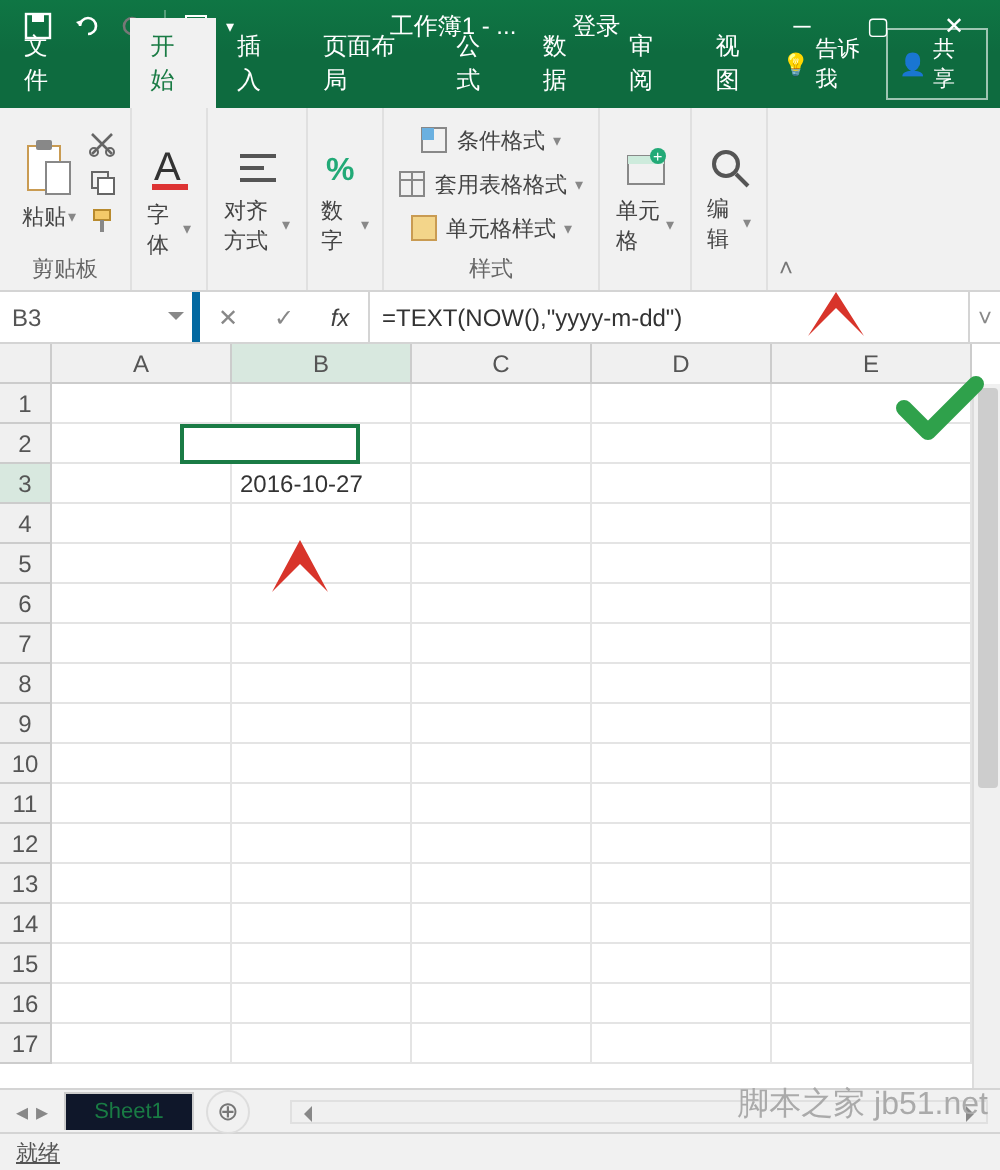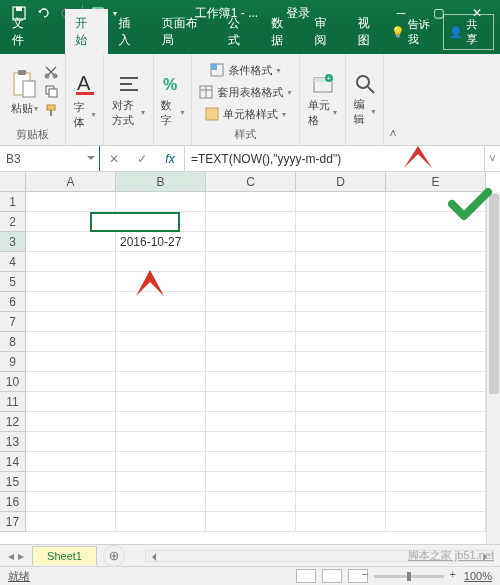--- a/index.html
+++ b/index.html
@@ -24,21 +24,21 @@
   .rgrp { border-right: 1px solid #e0e0e0; display: flex; flex-direction: column; align-items: center; justify-content: space-between; padding: 4px 4px 2px; }
   .rgrp-body { flex: 1; display: flex; align-items: center; justify-content: center; gap: 2px; }
   .rgrp-label { font-size: 11px; color: #666; padding: 1px 0; }
   .big-btn { display: flex; flex-direction: column; align-items: center; gap: 2px; padding: 2px 4px; }
   .big-btn .lbl { font-size: 11px; color: #444; display: flex; align-items: center; gap: 1px; }
   .mini-col { display: flex; flex-direction: column; gap: 2px; }
   .mini-item { display: flex; align-items: center; gap: 4px; font-size: 11px; color: #444; padding: 1px 2px; white-space: nowrap; justify-content: center; }
   .ribbon-collapse { width: 18px; display: flex; align-items: flex-end; justify-content: center; padding-bottom: 4px; color: #777; }
   
   .namebox-row { height: 26px; border-bottom: 1px solid #d4d4d4; display: flex; align-items: stretch; background: #fff; }
-  .namebox { width: 100px; border-right: 1px solid #0369a1; display: flex; align-items: center; padding: 0 6px; background: #fff; position: relative; color: #555; }
+  .namebox { width: 100px; border-right: 4px solid #0369a1; display: flex; align-items: center; padding: 0 6px; background: #fff; position: relative; color: #555; }
   .namebox::after { content: ""; position: absolute; right: 4px; top: 10px; border: 4px solid transparent; border-top-color: #888; }
   .fx-btns { display: flex; align-items: center; border-right: 1px solid #d4d4d4; }
   .fx-btn { width: 28px; display: flex; align-items: center; justify-content: center; color: #888; }
   .formula-bar { flex: 1; display: flex; align-items: center; padding: 0 6px; color: #333; position: relative; }
   .fb-expand { width: 16px; border-left: 1px solid #d4d4d4; display: flex; align-items: center; justify-content: center; color: #888; }
   
   .grid-wrap { position: relative; height: 372px; display: flex; }
   .corner { width: 26px; height: 20px; background: #f0f0f0; border-right: 1px solid #ccc; border-bottom: 1px solid #ccc; position: absolute; left: 0; top: 0; }
   .col-headers { position: absolute; left: 26px; top: 0; right: 14px; height: 20px; display: flex; }
   .col-h { flex: 0 0 90px; background: #f0f0f0; border-right: 1px solid #ccc; border-bottom: 1px solid #ccc; display: flex; align-items: center; justify-content: center; color: #555; }
@@ -50,38 +50,38 @@
   .cells { position: absolute; left: 26px; top: 20px; right: 14px; bottom: 0; }
   .cell-row { display: flex; height: 20px; }
   .cell { flex: 0 0 90px; border-right: 1px solid #e4e4e4; border-bottom: 1px solid #e4e4e4; padding: 0 4px; display: flex; align-items: center; color: #333; }
   .cell.last { flex: 1 1 auto; }
   .active-cell { position: absolute; border: 2px solid #1a7b45; background: #fff; }
   .vscroll { position: absolute; right: 0; top: 20px; width: 14px; bottom: 0; background: #f0f0f0; border-left: 1px solid #dcdcdc; }
   .vthumb { position: absolute; left: 2px; width: 10px; background: #cdcdcd; border-radius: 2px; }
   
   .sheet-bar { height: 22px; background: #f1f1f1; border-top: 1px solid #d4d4d4; display: flex; align-items: center; }
   .sheet-nav { display: flex; gap: 4px; padding: 0 8px; color: #888; }
-  .sheet-tab { background: #fef9c3; border: 1px solid #ccc; border-bottom: none; padding: 3px 14px; font-size: 11px; color: #197b44; }
+  .sheet-tab { background: #0f172a; border: 1px solid #ccc; border-bottom: none; padding: 3px 14px; font-size: 11px; color: #197b44; }
   .sheet-add { width: 22px; height: 22px; display: flex; align-items: center; justify-content: center; color: #777; border: 1px solid #ddd; border-radius: 50%; margin-left: 6px; font-size: 13px; }
   .hscroll { flex: 1; margin: 0 6px 0 20px; height: 12px; background: #f0f0f0; position: relative; border: 1px solid #e0e0e0; }
   .hscroll::before, .hscroll::after { content: ""; position: absolute; top: 2px; width: 0; height: 0; border: 4px solid transparent; }
   .hscroll::before { left: 2px; border-right-color: #888; }
   .hscroll::after { right: 2px; border-left-color: #888; }
   
   .status-bar { height: 19px; background: #f1f1f1; border-top: 1px solid #d4d4d4; display: flex; align-items: center; padding: 0 8px; font-size: 11px; color: #555; text-decoration: underline; }
   .status-right { margin-left: auto; display: flex; align-items: center; gap: 6px; }
   .view-btn { width: 20px; height: 14px; border: 1px solid #bbb; background: #fff; }
   .zoom-slider { width: 70px; height: 3px; background: #ccc; position: relative; }
   .zoom-slider::before { content: "−"; position: absolute; left: -12px; top: -7px; color: #666; }
   .zoom-slider::after { content: "+"; position: absolute; right: -12px; top: -7px; color: #666; }
   .zoom-thumb { position: absolute; left: 50%; top: -3px; width: 4px; height: 9px; background: #888; transform: translateX(-50%); }
   
   .arrow { position: absolute; pointer-events: none; }
   .arrow svg { display: block; }
-  .watermark { position: absolute; right: 6px; bottom: 22px; font-size: 11px; color: #aaa; text-decoration: underline; }
+  .watermark { position: absolute; right: 6px; bottom: 22px; font-size: 16px; color: #aaa; }
   
   .caret { font-size: 8px; color: #888; }
 </style>
 </head>
 <body>
 
 <div class="title-bar">
   <div class="qat">
     <span class="qat-item">
         <svg width="14" height="14" viewBox="0 0 14 14">
@@ -289,21 +289,21 @@
   </div>
 
   <div class="ribbon-collapse">˄</div>
 </div>
 
 <div class="namebox-row">
   <div class="namebox">B3</div>
   <div class="fx-btns">
     <span class="fx-btn">✕</span>
     <span class="fx-btn">✓</span>
-    <span class="fx-btn" style="font-style:italic;color:#0369a1">fx</span>
+    <span class="fx-btn" style="font-style:italic;color:#404040">fx</span>
   </div>
   <div class="formula-bar">=TEXT(NOW(),"yyyy-m-dd")</div>
   <div class="fb-expand">˅</div>
 </div>
 
 <div class="grid-wrap">
   <div class="corner"></div>
   <div class="col-headers" id="colH">
       <div class="col-h">A</div>
       <div class="col-h sel">B</div>
@@ -462,29 +462,20 @@
     <span>◂</span>
     <span>▸</span>
   </div>
   <div class="sheet-tab">Sheet1</div>
   <div class="sheet-add">⊕</div>
   <div class="hscroll"></div>
 </div>
 
 <div class="status-bar">
   <span>就绪</span>
-  <div class="status-right">
-    <span class="view-btn"></span>
-    <span class="view-btn"></span>
-    <span class="view-btn"></span>
-    <div class="zoom-slider">
-        <div class="zoom-thumb"></div>
-      </div>
-    <span style="margin-left:14px">100%</span>
-  </div>
 </div>
 
 <div class="arrow" style="left:398px;top:140px">
   <svg width="40" height="50">
       <path d="M20 48 L20 14 L6 28 L20 6 L34 28 L20 14 Z" fill="#d8342a"></path>
     </svg>
 </div>
 <div class="arrow" style="left:130px;top:264px">
   <svg width="40" height="60">
       <path d="M20 58 L20 18 L6 32 L20 6 L34 32 L20 18 Z" fill="#d8342a"></path>

